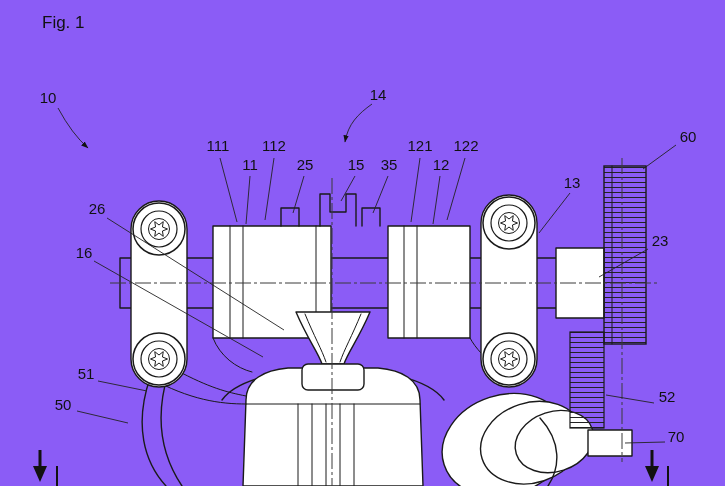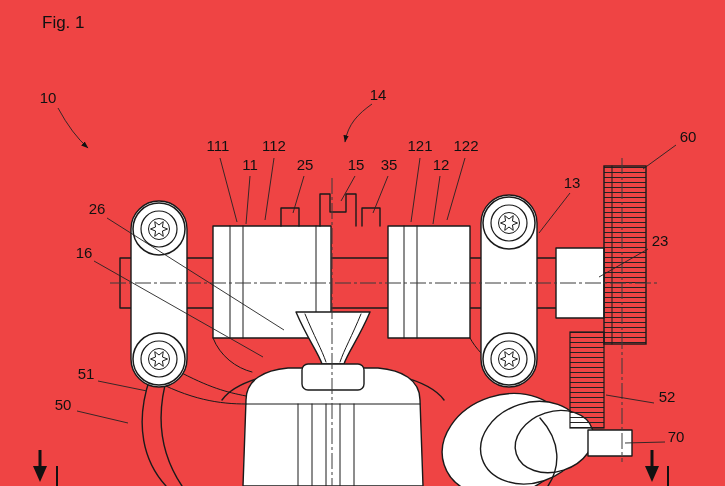--- a/index.html
+++ b/index.html
@@ -1,16 +1,16 @@
 <!DOCTYPE html>
 <html><head>
 <meta charset="utf-8">
 <style>
   html,body{margin:0;padding:0;background:#ffffff;}
-  .canvas{position:relative;width:725px;height:486px;background:#ef4444;overflow:hidden;
+  .canvas{position:relative;width:725px;height:486px;background:#8b5cf6;overflow:hidden;
           font-family:"Liberation Sans",sans-serif;}
   svg{display:block;}
   .ln{fill:none;stroke:#1a1a1a;stroke-width:1.4;stroke-linejoin:round;stroke-linecap:round;}
   .thin{stroke-width:1;}
   .fw{fill:#ffffff;stroke:#1a1a1a;stroke-width:1.4;stroke-linejoin:round;}
   .cl{fill:none;stroke:#3a3a3a;stroke-width:1;stroke-dasharray:16 3 3 3;}
   .ldr{fill:none;stroke:#222222;stroke-width:0.9;}
   .ref{font-family:"Liberation Sans",sans-serif;font-size:15px;fill:#111;}
   .figtitle{font-family:"Liberation Sans",sans-serif;font-size:17px;fill:#111;}
 </style>

